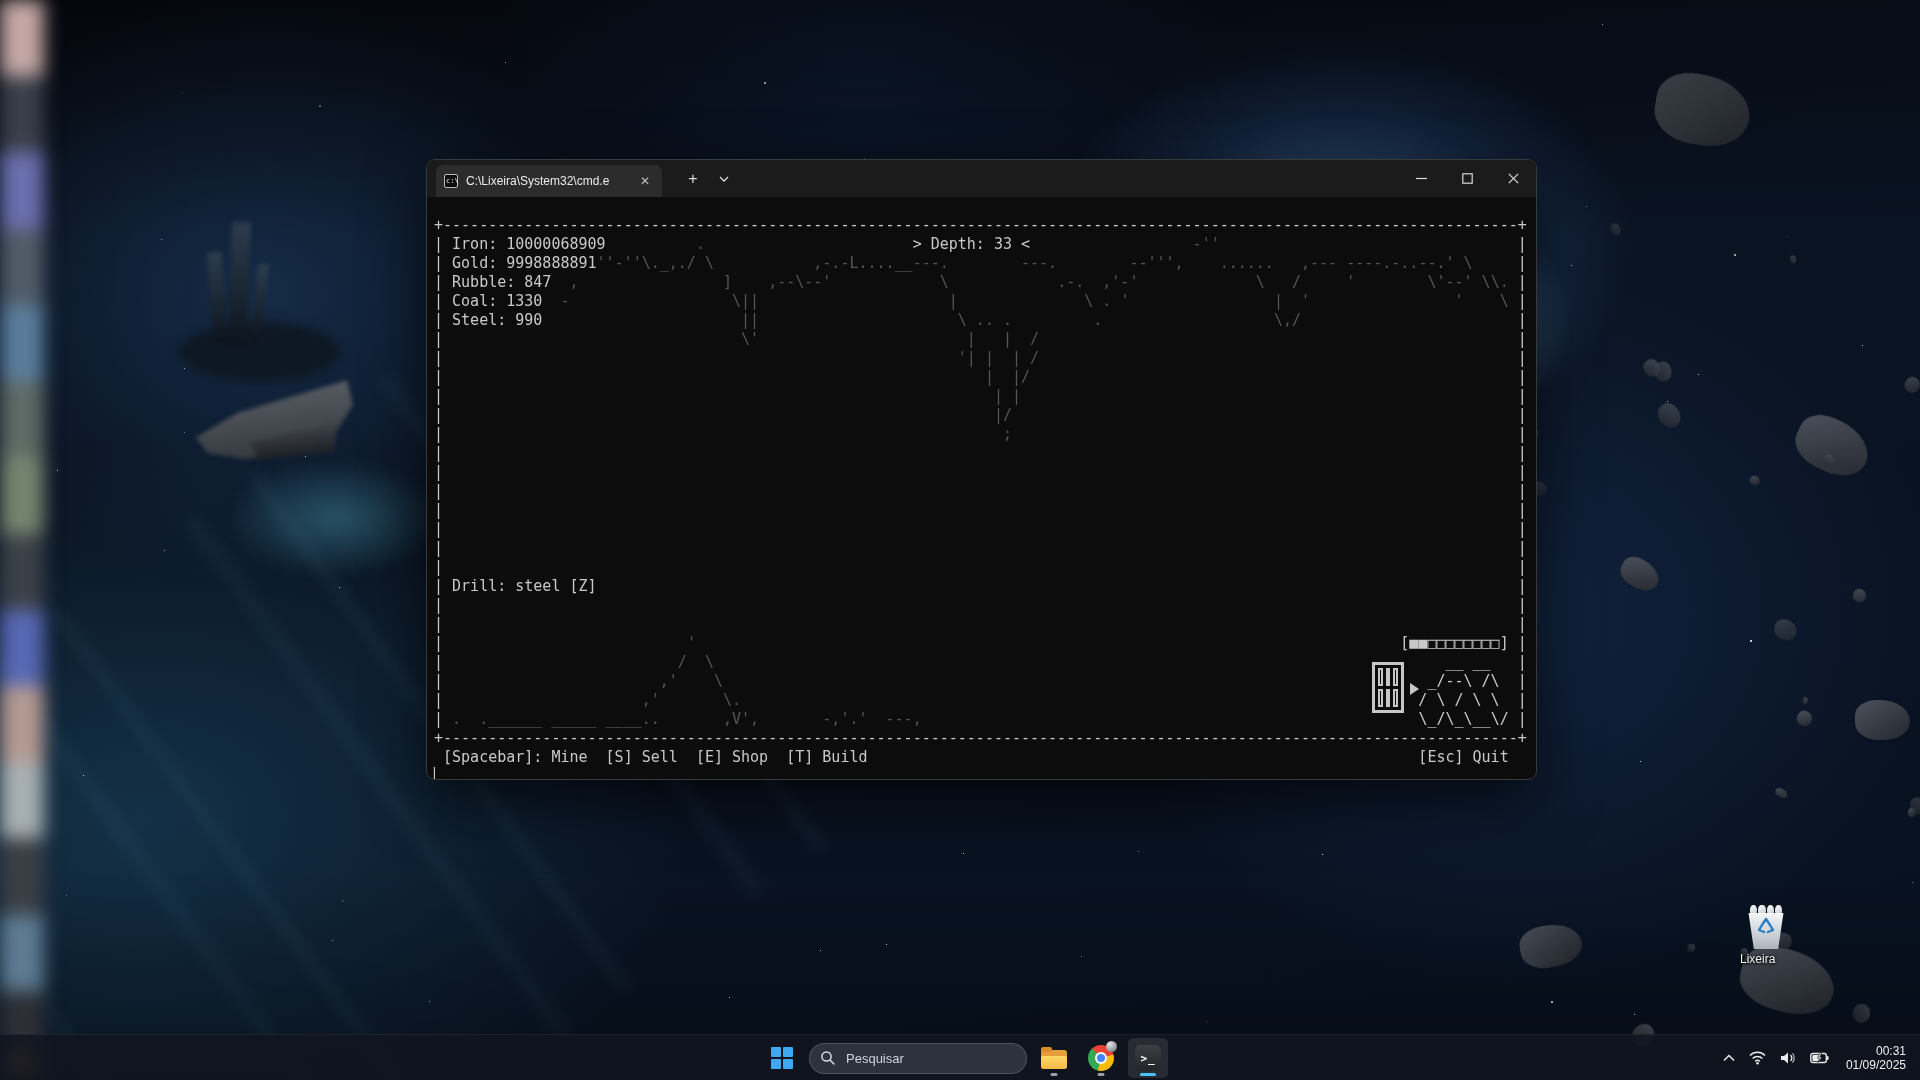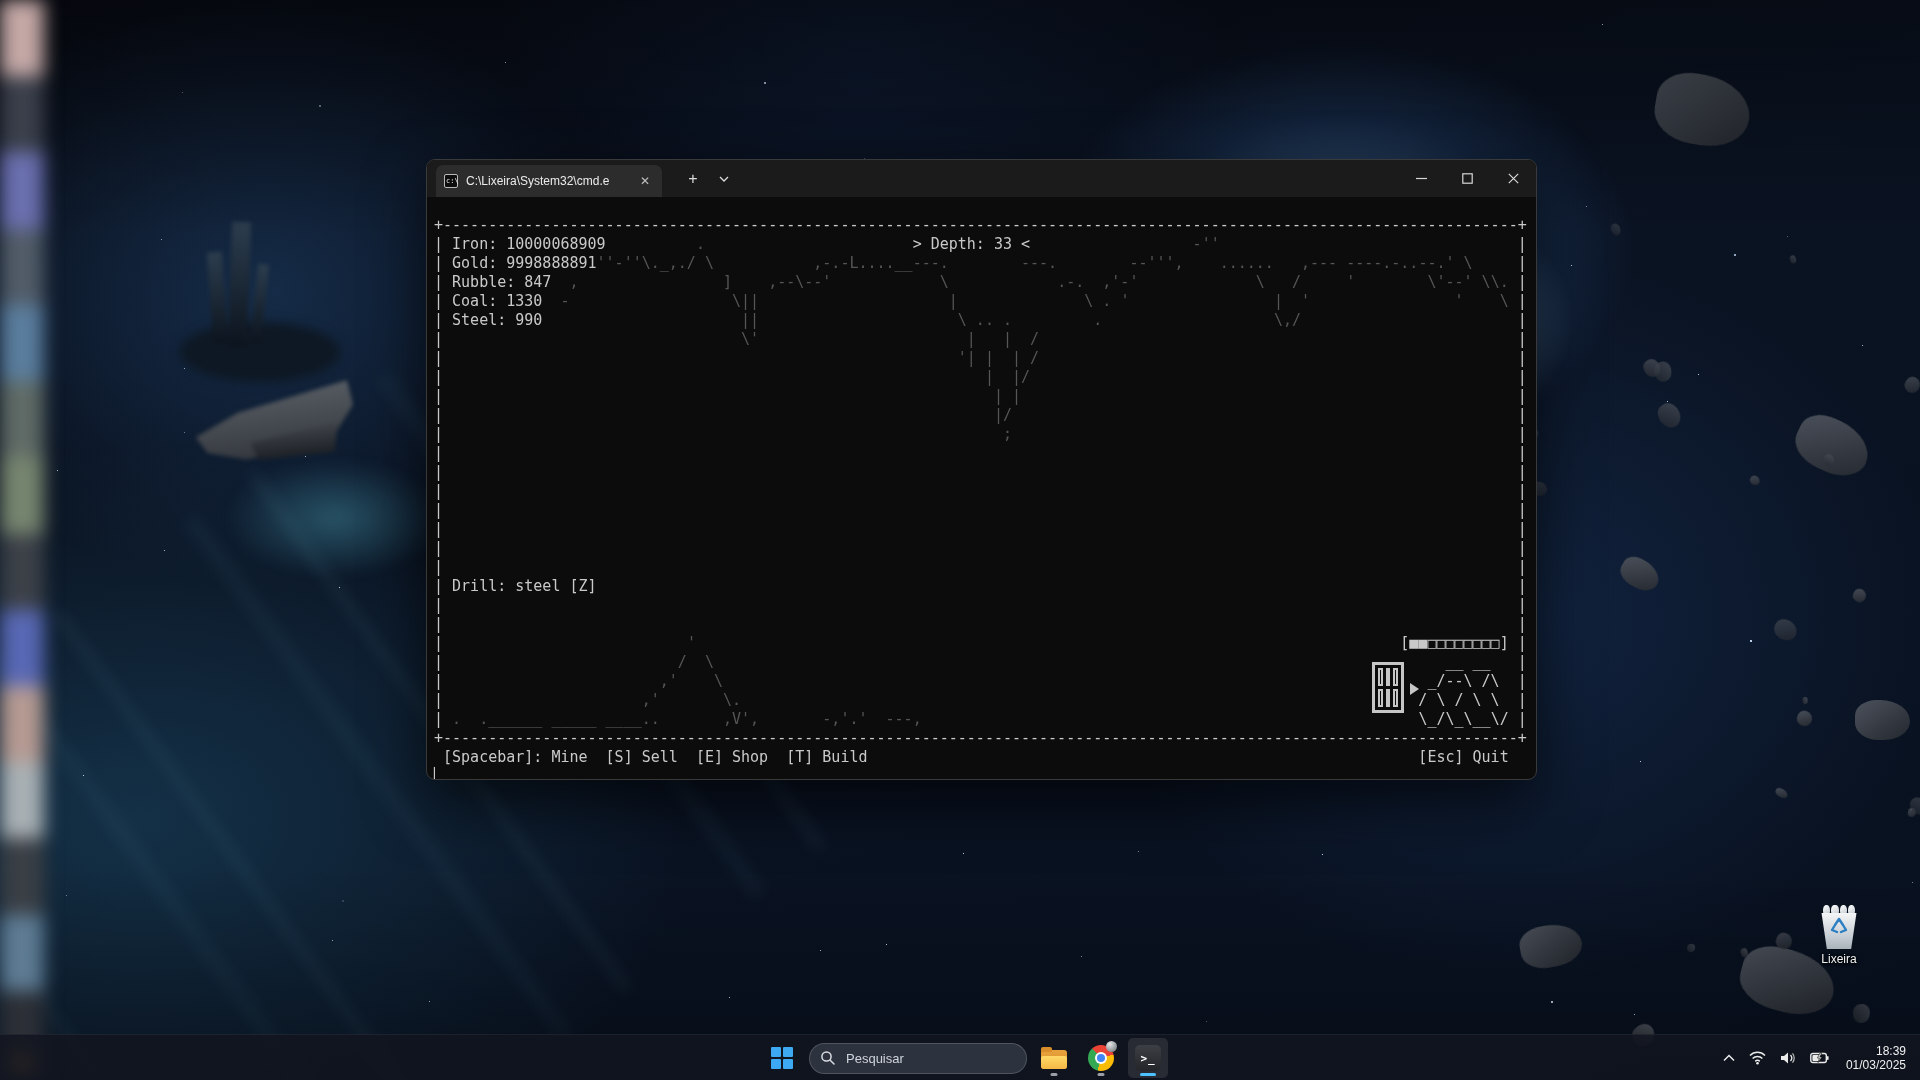--- a/index.html
+++ b/index.html
@@ -52,21 +52,21 @@
   .capbtn { width:46px; height:37px; display:flex; align-items:center; justify-content:center; color:#d8d8d8; }
   .term-body { position:relative; width:100%; height:582px; overflow:hidden; cursor:text; }
   .term-body pre { position:absolute; left:7px; top:0; font-family:"DejaVu Sans Mono", monospace; font-size:15px; line-height:19px; color:#c9c9c9; }
   .term-body pre .dim { color:#565656; }
   .base-art { position:absolute; left:945px; top:465px; width:32px; height:51px; border:3px solid #c6c6c6;
     display:grid; grid-template-columns:repeat(3,1fr); grid-template-rows:repeat(2,1fr); gap:3px; padding:3px; }
   .base-art i { border:2px solid #c6c6c6; display:block; }
   .base-arrow { position:absolute; left:983px; top:486px; width:0; height:0; border-left:9px solid #c6c6c6; border-top:6px solid transparent; border-bottom:6px solid transparent; }
 
   
-  .bin { position:absolute; left:1813px; top:905px; width:52px; z-index:3; text-align:center; }
+  .bin { position:absolute; left:1740px; top:905px; width:52px; z-index:3; }
   .bin-icon { position:relative; width:38px; height:44px; margin:0 auto; }
   .bin-top { position:absolute; left:3px; top:0; width:32px; height:12px; display:flex; gap:1px; }
   .bin-top span { flex:1; height:11px; border-radius:45%; background:linear-gradient(145deg,#ffffff,#bfc6cc); }
   .bin-bodyshape { position:absolute; left:0; top:8px; width:38px; height:36px;
     background:linear-gradient(180deg,#f4f5f6,#c3cad1 70%,#aab2ba); clip-path:polygon(4% 0, 96% 0, 82% 100%, 18% 100%); }
   .bin-recycle { position:absolute; left:0; top:12px; width:38px; text-align:center; }
   .bin-label { margin-top:3px; color:#f2f2f2; font-size:12px; text-shadow:0 1px 3px #000, 0 0 3px #000; }
 
   
   .taskbar { position:absolute; left:0; bottom:0; width:1920px; height:46px; z-index:10;
@@ -478,17 +478,17 @@
     </div>
     <div class="tray-btn">
       <svg width="19" height="12" viewBox="0 0 19 12">
         <rect x="0.8" y="1.5" width="15.5" height="9" rx="2" fill="none" stroke="#eaeaea" stroke-width="1.4"></rect>
         <rect x="17" y="4" width="1.6" height="4" rx="0.8" fill="#eaeaea"></rect>
         <rect x="2.4" y="3.1" width="7" height="5.8" rx="1" fill="#eaeaea"></rect>
         <path d="M10 1 l-2.6 5 h2 l-1.4 4.6 4 -5.6 h-2.2 l2 -4 z" fill="#eaeaea" stroke="#111" stroke-width="0.6"></path>
       </svg>
     </div>
     <div class="clock">
-      <div>18:39</div>
-      <div>01/03/2025</div>
+      <div>00:31</div>
+      <div>01/09/2025</div>
     </div>
   </div>
 </div>
 
 </body></html>

